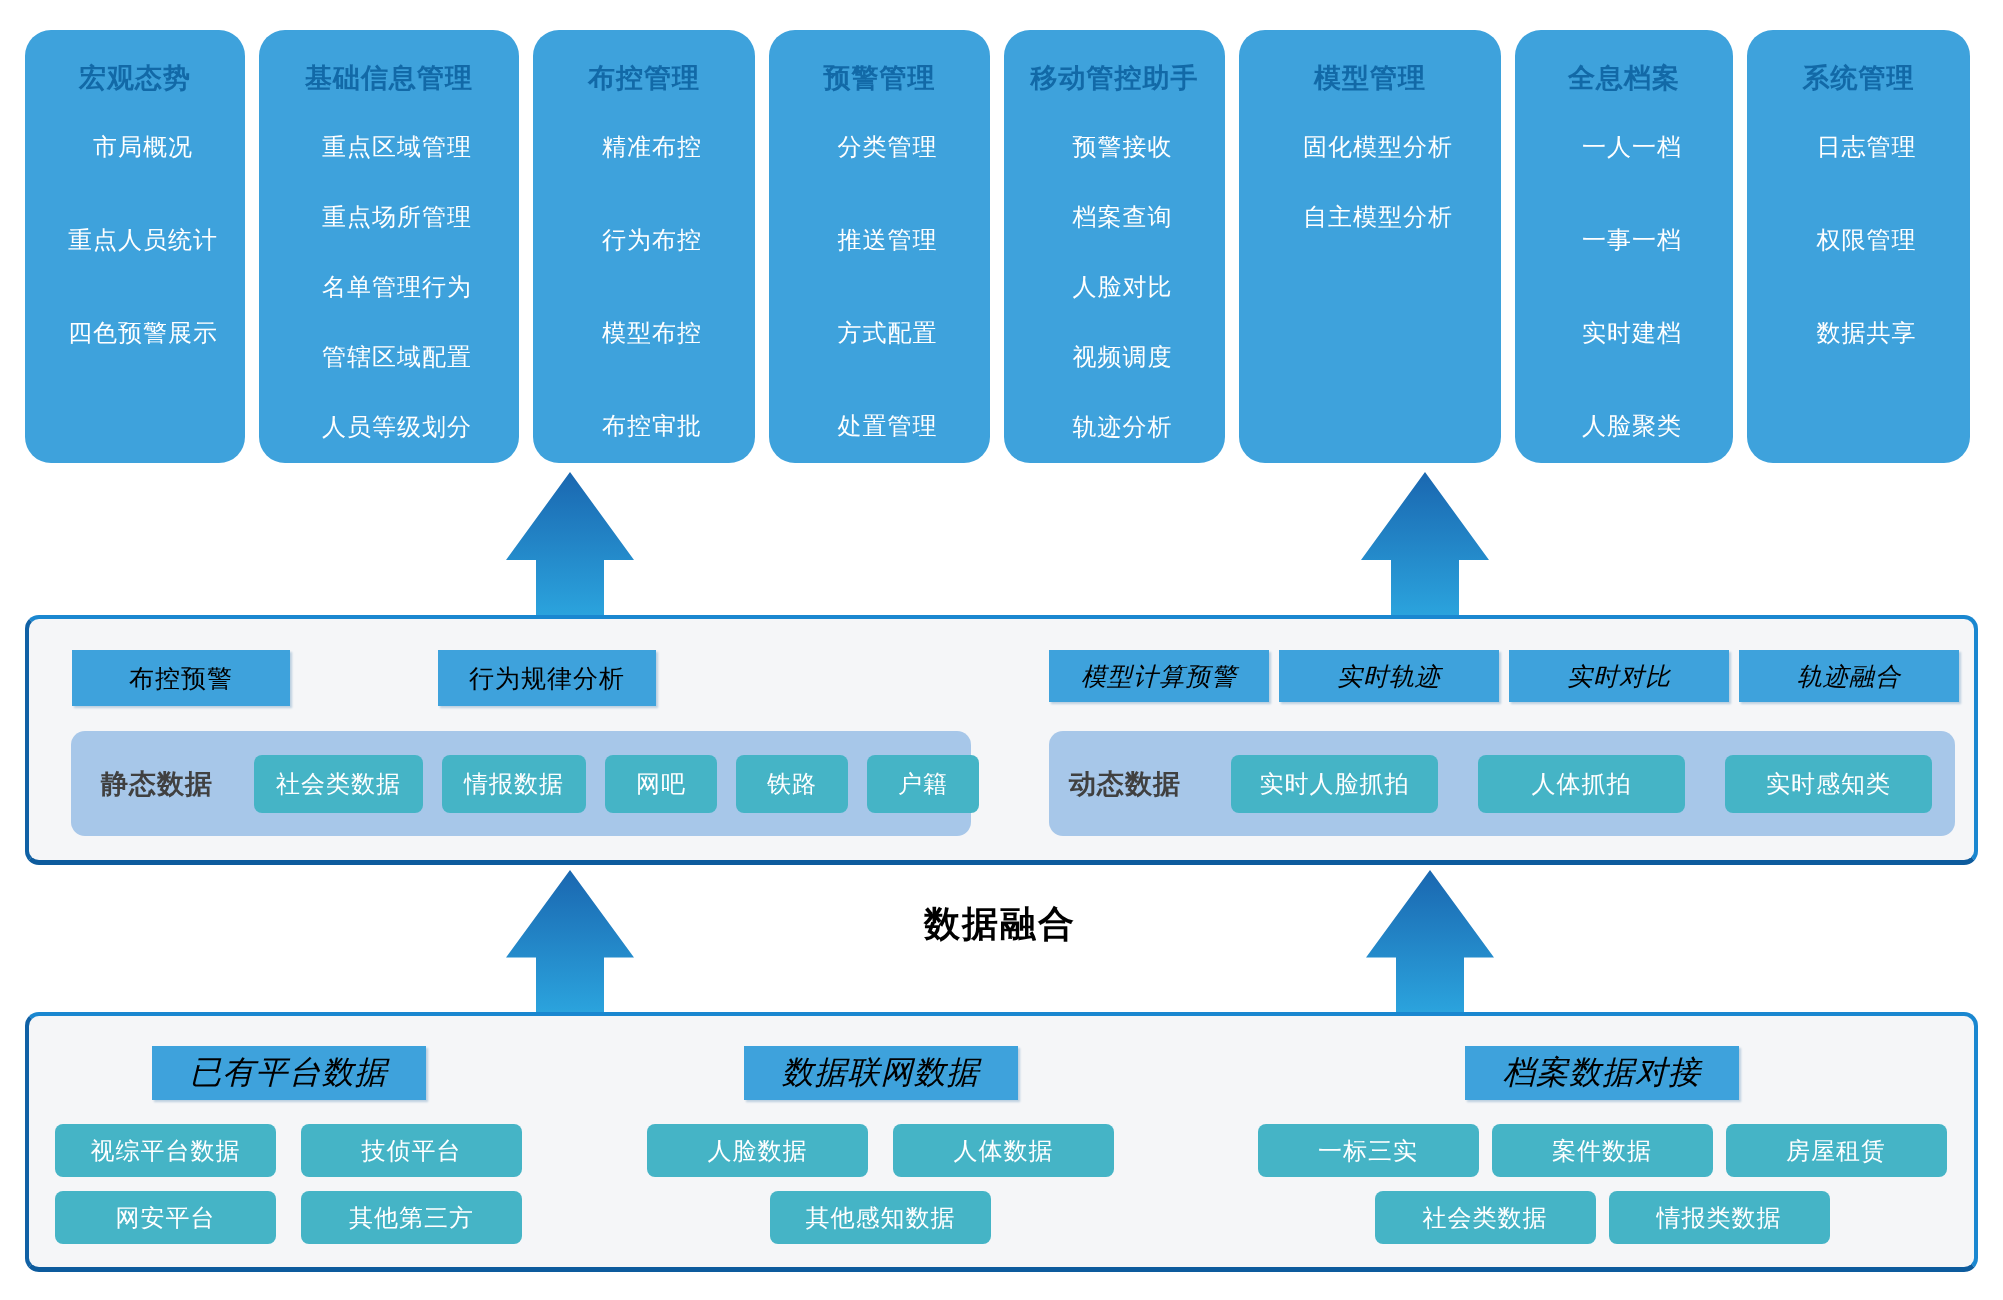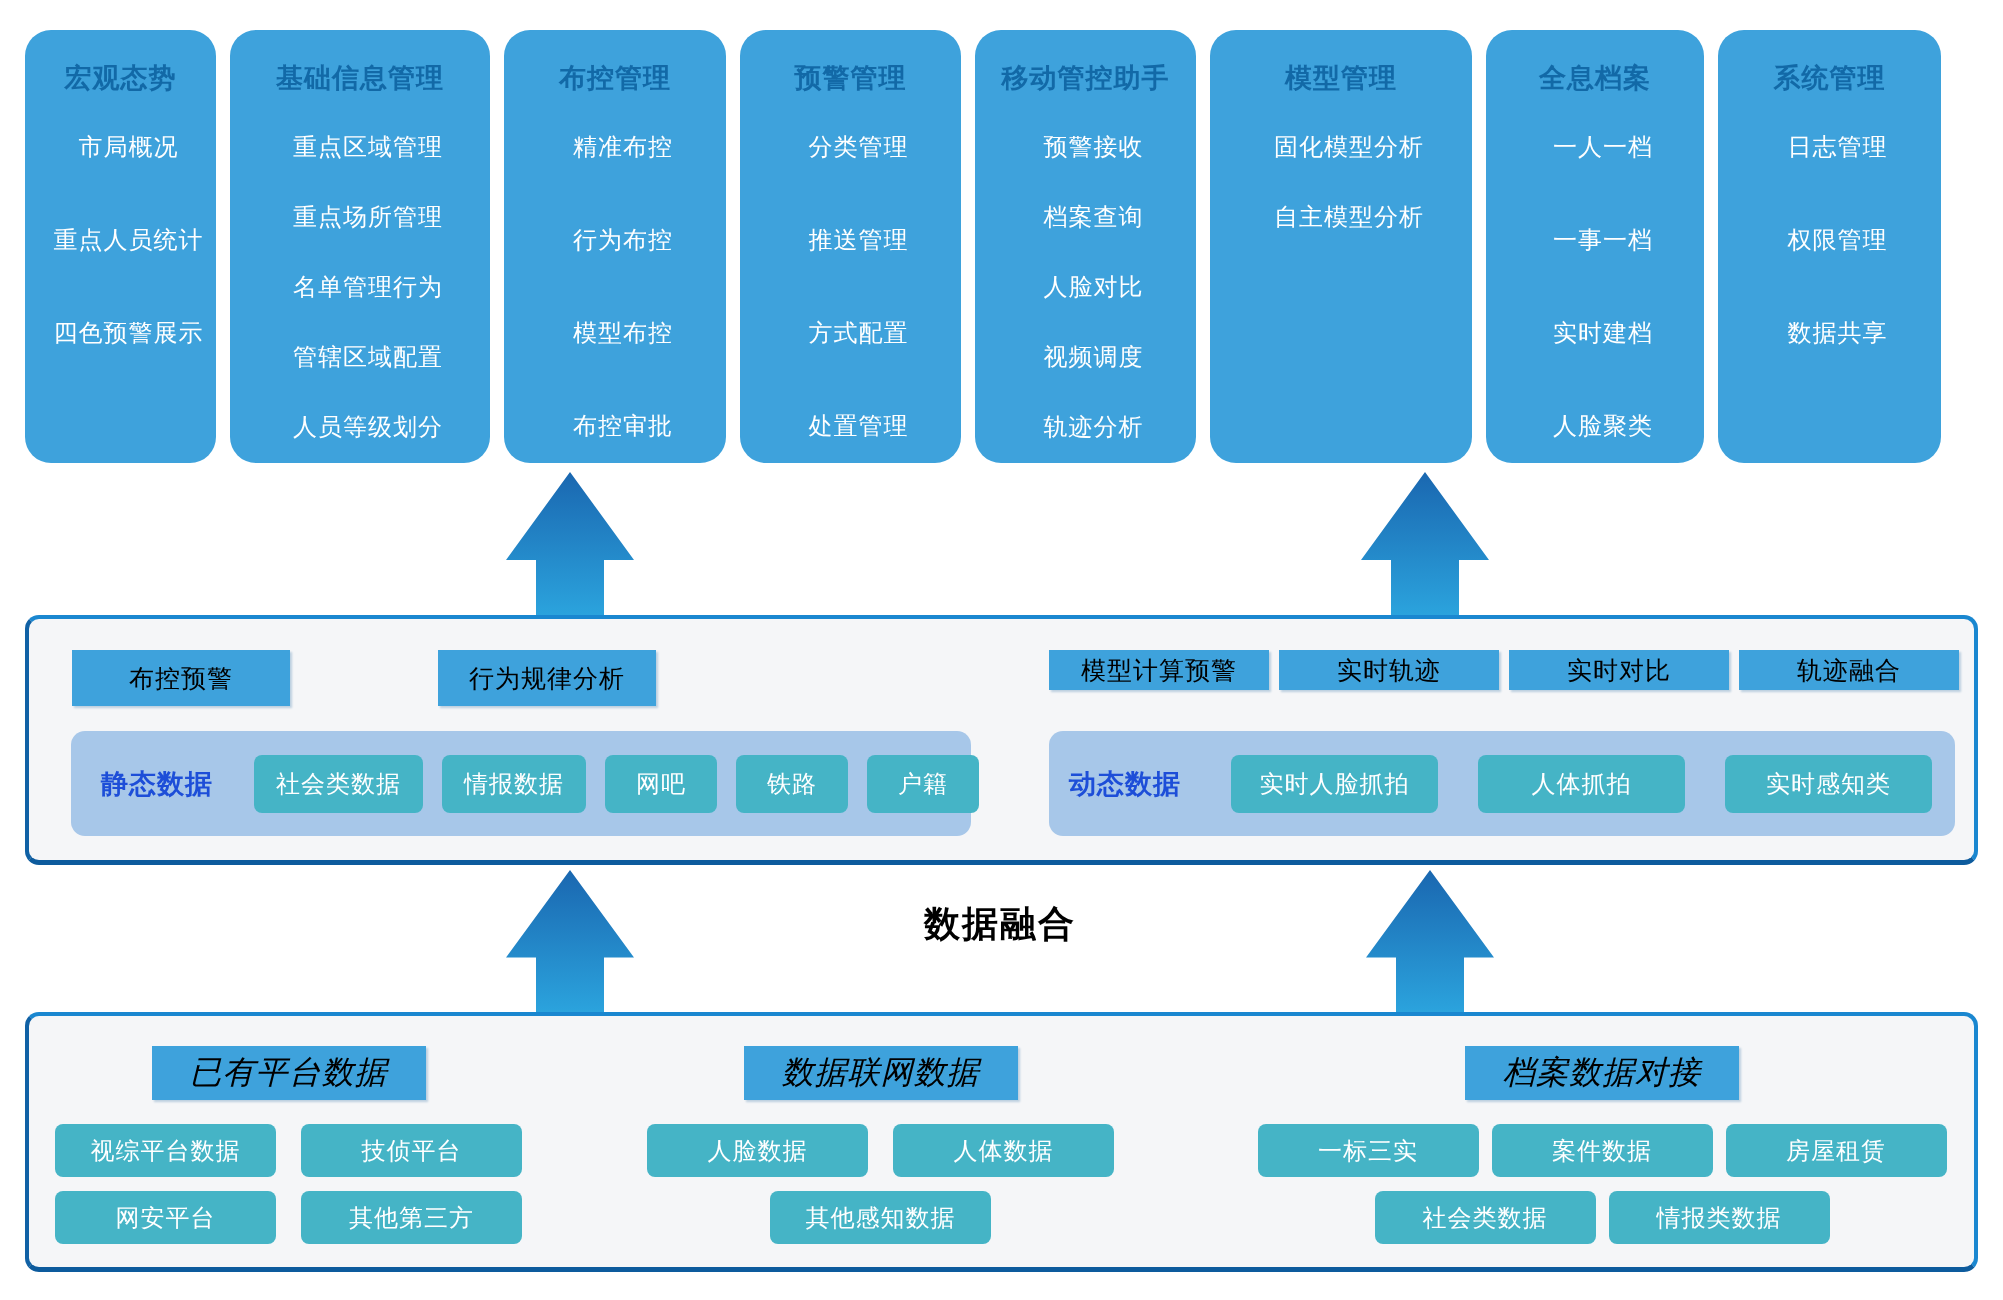--- a/index.html
+++ b/index.html
@@ -4,21 +4,21 @@
 <style>
   html,body{margin:0;padding:0;background:#ffffff;}
   body{width:2003px;height:1300px;position:relative;overflow:hidden;
        font-family:"DejaVu Sans","Liberation Sans",sans-serif;}
   .stage{position:absolute;inset:0;}
 
   
   .cols{position:absolute;top:30px;left:0;width:2003px;height:433px;
         display:flex;gap:14px;padding:0 25px;box-sizing:border-box;}
   .col{position:relative;background:#3ea2dc;border-radius:26px;height:433px;flex:0 0 auto;}
-  .cols .col:nth-child(1){width:191px}
+  .cols .col:nth-child(1){width:220px}
   .cols .col:nth-child(2){width:260px}
   .cols .col:nth-child(3){width:222px}
   .cols .col:nth-child(4){width:221px}
   .cols .col:nth-child(5){width:221px}
   .cols .col:nth-child(6){width:262px}
   .cols .col:nth-child(7){width:218px}
   .cols .col:nth-child(8){width:223px}
   .col-title{position:absolute;top:30px;left:0;right:0;text-align:center;
              color:#1269a7;font-size:27px;font-weight:bold;letter-spacing:1px;}
   .col-items{position:absolute;left:0;right:0;padding-left:16px;}
@@ -43,27 +43,27 @@
   .frame.mid{top:615px;height:250px;}
   .frame.bot{top:1012px;height:260px;}
 
   
   .blue-btn{background:#3ea2dc;border-radius:0;color:#000000;font-size:25px;
             display:flex;align-items:center;justify-content:center;letter-spacing:1px;
             box-shadow:2px 2px 2px rgba(20,90,150,.25);}
   .mid-left-btns{position:absolute;left:43px;top:31px;display:flex;gap:148px;}
   .mid-left-btns .blue-btn{width:218px;height:56px;}
   .mid-right-btns{position:absolute;left:1020px;top:31px;display:flex;gap:10px;}
-  .mid-right-btns .blue-btn{width:220px;height:40px;}
+  .mid-right-btns .blue-btn{width:220px;height:52px;font-style:italic;}
 
   .data-strip{position:absolute;top:112px;height:105px;background:#a7c7e9;
               border-radius:14px;display:flex;align-items:center;}
   .data-strip.static{left:42px;width:900px;}
   .data-strip.dynamic{left:1020px;width:906px;}
-  .strip-label{color:#1d4ed8;font-size:27px;font-weight:bold;letter-spacing:1px;white-space:nowrap;}
+  .strip-label{color:#404040;font-size:27px;font-weight:bold;letter-spacing:1px;white-space:nowrap;}
   .static .strip-label{margin:0 41px 0 30px;}
   .dynamic .strip-label{margin:0 50px 0 20px;}
   .teal-btn{background:#45b4c6;border-radius:8px;color:#fff;font-size:24px;
             display:flex;align-items:center;justify-content:center;letter-spacing:1px;
             white-space:nowrap;box-sizing:border-box;}
   .strip-btns{display:flex;align-items:center;}
   .static .strip-btns{gap:19px;}
   .static .teal-btn{height:58px;min-width:112px;padding:0 22px;}
   .dynamic .strip-btns{gap:40px;}
   .dynamic .teal-btn{height:58px;min-width:207px;padding:0 22px;}

